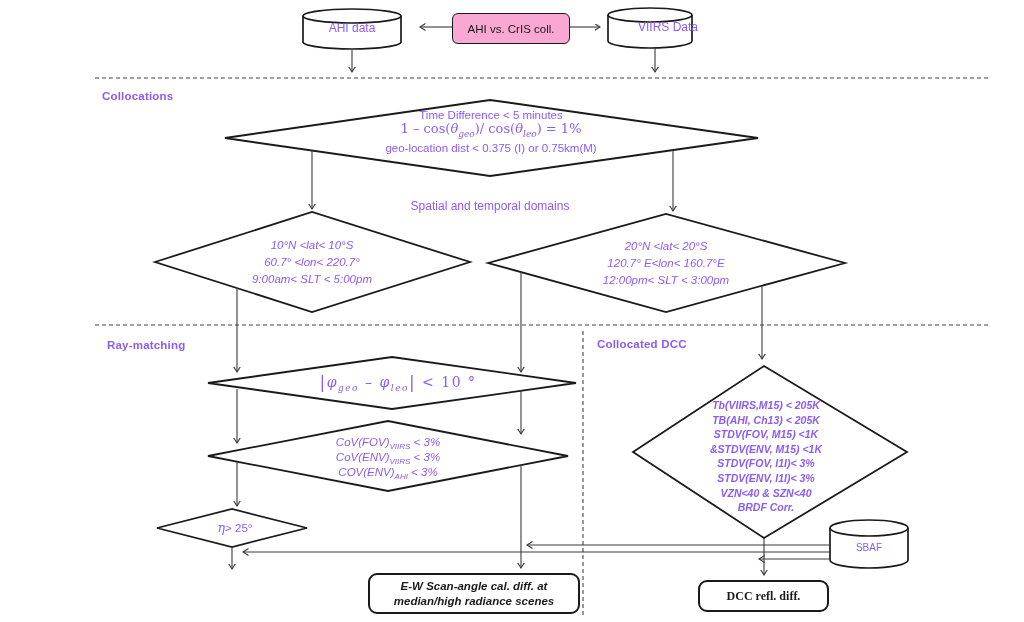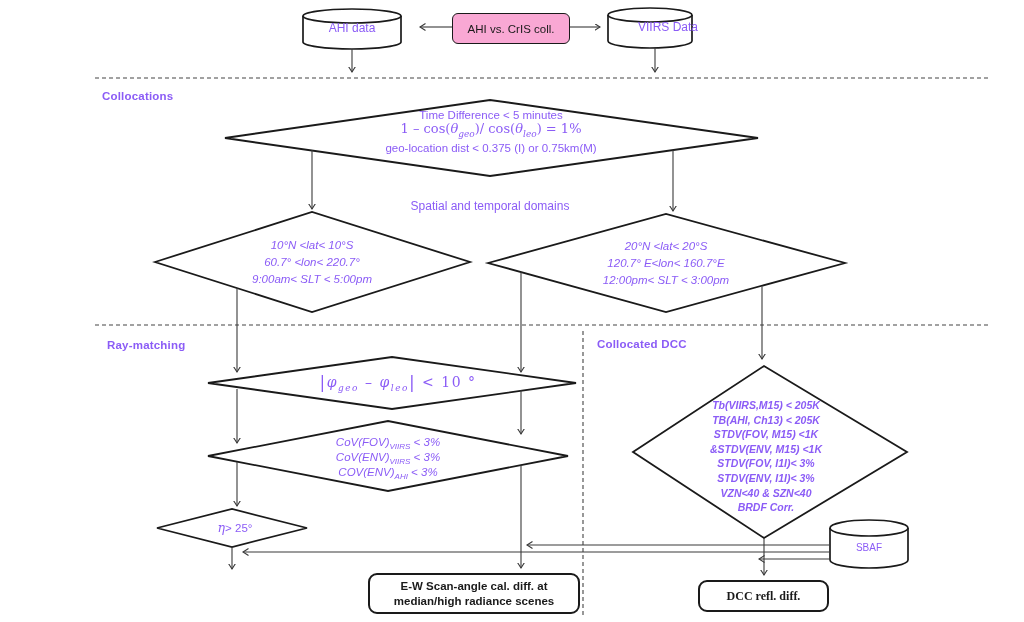--- a/index.html
+++ b/index.html
@@ -142,21 +142,21 @@
     <div>STDV(FOV, M15) &lt;1K</div>
     <div>&amp;STDV(ENV, M15) &lt;1K</div>
     <div>STDV(FOV, I1I)&lt; 3%</div>
     <div>STDV(ENV, I1I)&lt; 3%</div>
     <div>VZN&lt;40 &amp; SZN&lt;40</div>
     <div>BRDF Corr.</div>
   </div>
 
   <div class="lbl" style="left:869px;top:547px;font-size:10px;">SBAF</div>
 
-  <div class="obox" style="left:368px;top:573px;width:208px;height:37px;">
+  <div class="obox" style="left:368px;top:573px;width:208px;height:37px;font-style:italic;">
     <div>E-W Scan-angle cal. diff. at</div>
     <div>median/high radiance scenes</div>
   </div>
   <div class="obox" style="left:698px;top:580px;width:127px;height:28px;font-size:12px;font-family:Liberation Serif, serif;">
     <div>DCC refl. diff.</div>
   </div>
 
 </div>
 
 </body></html>

